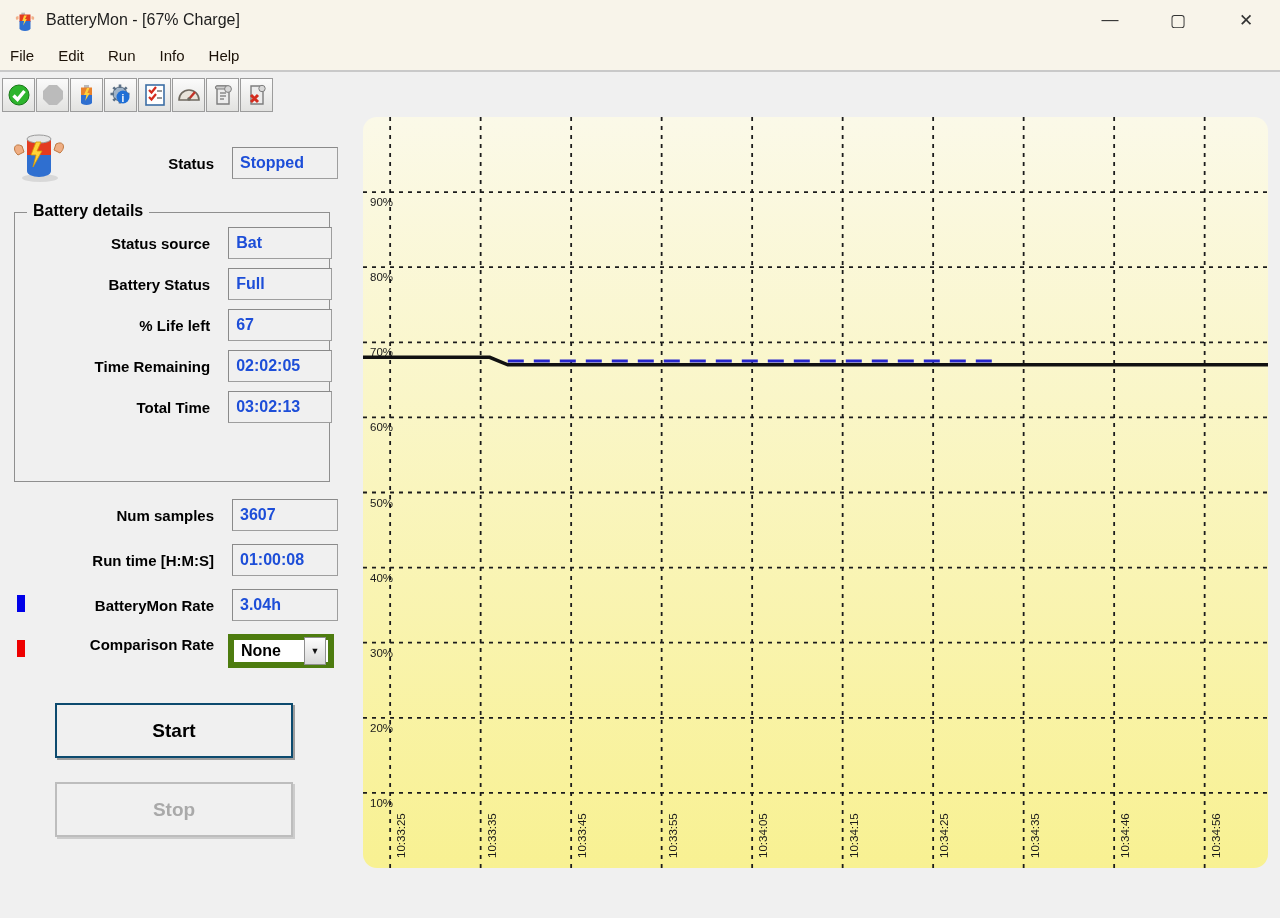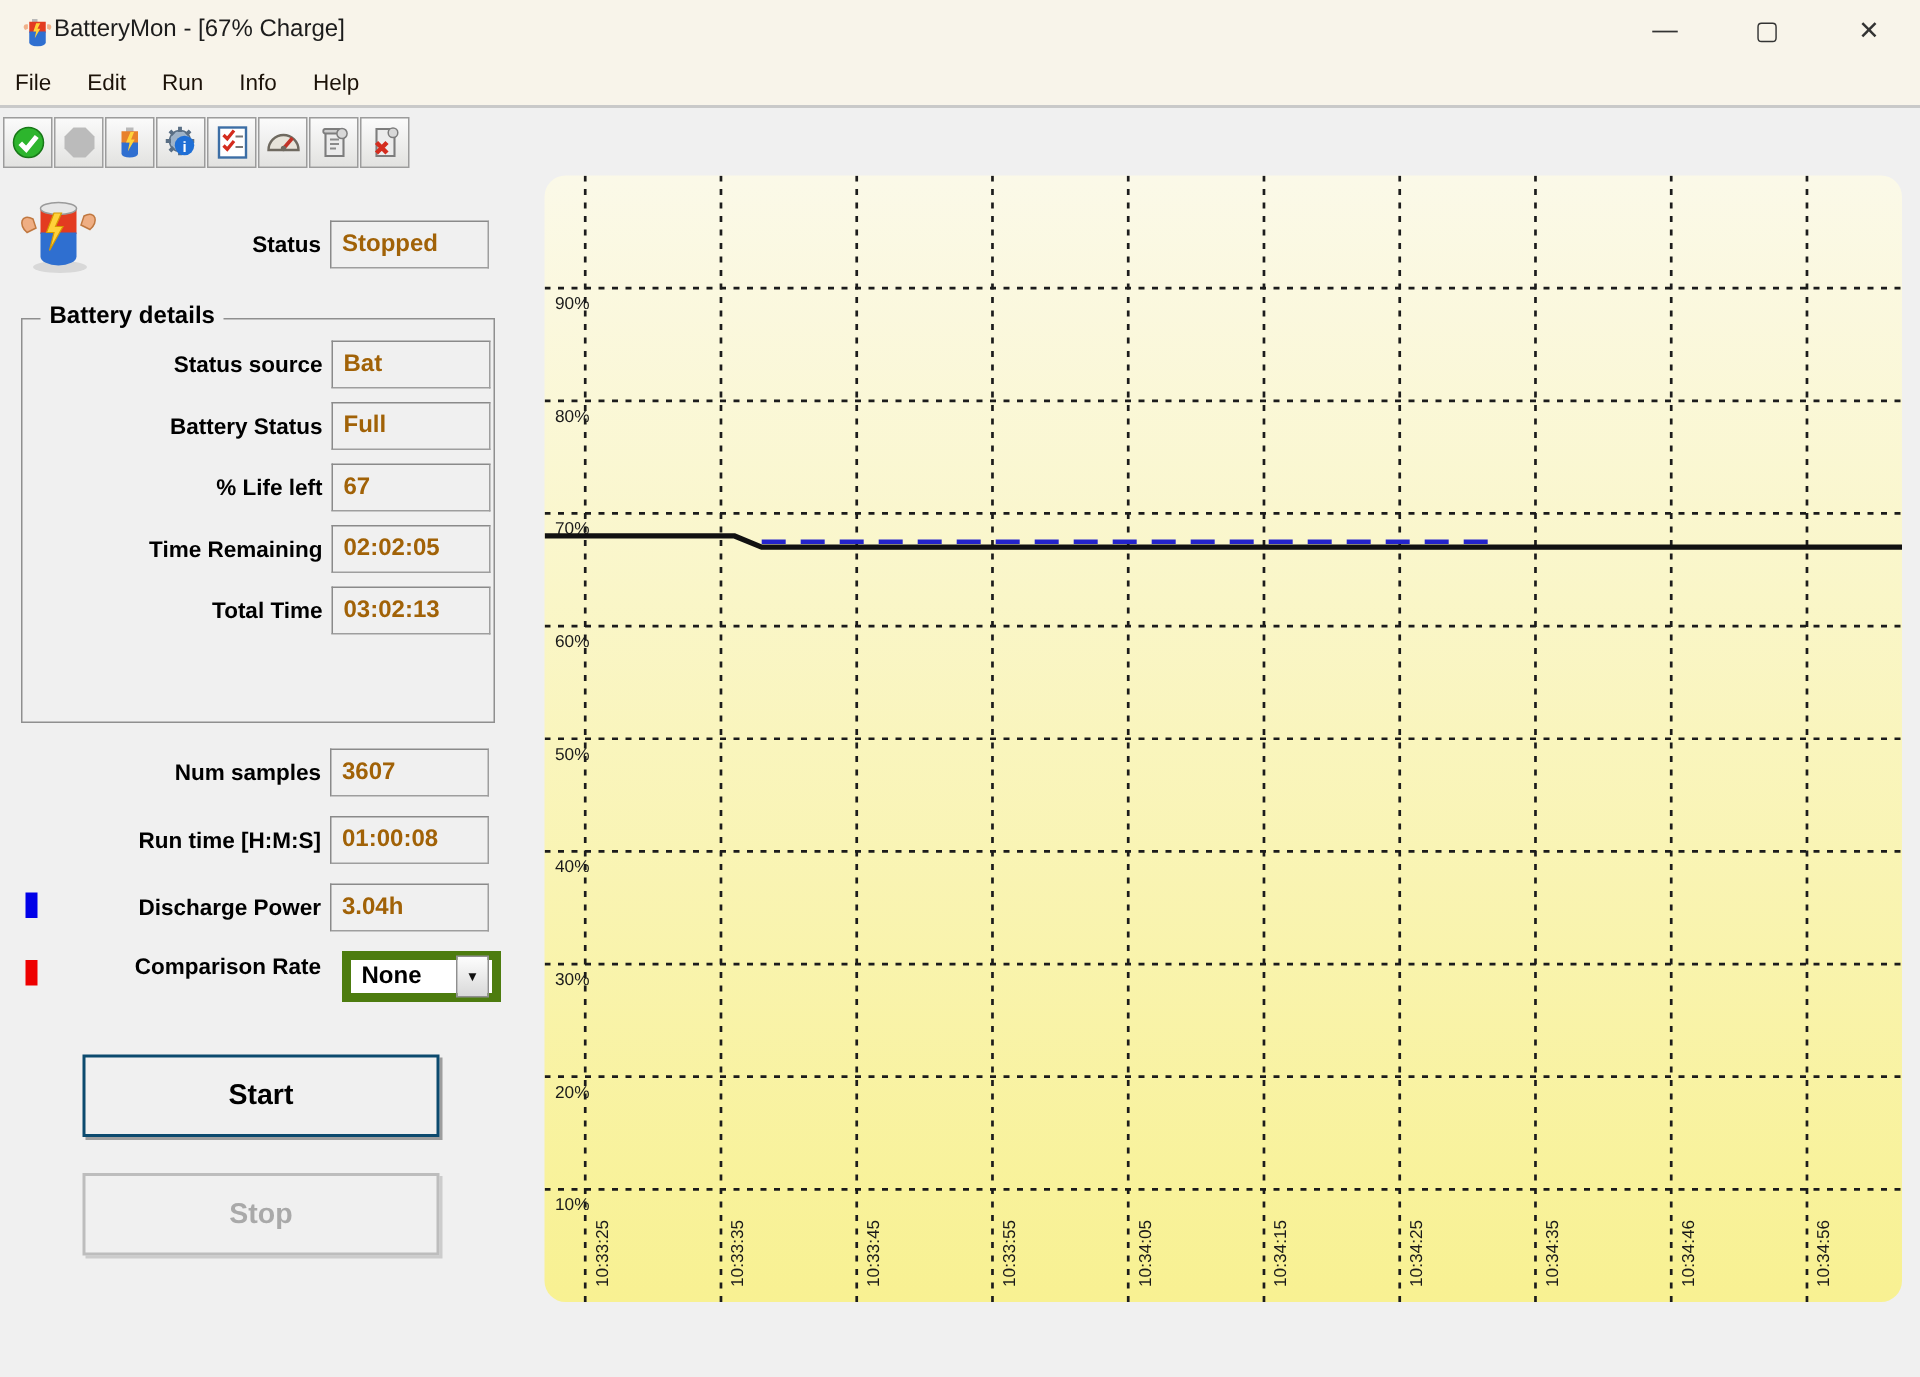--- a/index.html
+++ b/index.html
@@ -4,21 +4,21 @@
 <style>
   * { margin:0; padding:0; box-sizing:border-box; }
   html,body { width:1280px; height:918px; overflow:hidden;
     font-family:"Liberation Sans", sans-serif; background:#f0f0f0; }
   .window { position:relative; width:1280px; height:918px; background:#f0f0f0; }
 
   
   .titlebar { position:absolute; left:0; top:0; width:1280px; height:40px;
     background:#f8f4ea; display:flex; align-items:center; }
   .titlebar .app-icon { margin-left:14px; width:22px; height:22px; }
-  .titlebar .title { font-size:16px; color:#1c1c1c; }
+  .titlebar .title { margin-left:10px; font-size:16px; color:#1c1c1c; }
   .win-controls { position:absolute; right:0; top:0; height:40px; display:flex; }
   .win-btn { width:68px; height:40px; display:flex; align-items:center; justify-content:center;
     font-size:17px; color:#333; cursor:default; }
 
   
   .menubar { position:absolute; left:0; top:40px; width:1280px; height:32px;
     background:#f8f4ea; display:flex; align-items:center; border-bottom:2px solid #c9c9c9; }
   .menu-item { padding:4px 12px; font-size:15px; color:#1c1208; }
   .menu-item:first-child { margin-left:0; padding-left:10px; }
 
@@ -31,24 +31,24 @@
   .tb-btn svg { width:24px; height:24px; }
   .tb-btn.disabled { opacity:.95; }
 
   
   .left-panel { position:absolute; left:0; top:113px; width:363px; height:805px; background:#f0f0f0; }
   .logo { position:absolute; left:12px; top:15px; width:54px; height:56px; }
 
   .field-row { display:flex; align-items:center; }
   .field-label { width:214px; text-align:right; font-size:15px; font-weight:700; color:#000;
     line-height:17px; }
-  .field-box { margin-left:6px; width:106px; height:32px; background:#f0f0f0;
+  .field-box { margin-left:18px; width:106px; height:32px; background:#f0f0f0;
     border:1px solid #9e9e9e; border-top-color:#8a8a8a; border-left-color:#8a8a8a;
     display:flex; align-items:center; padding-left:7px;
-    font-size:16px; font-weight:700; color:#a16207; }
+    font-size:16px; font-weight:700; color:#1d4ed8; }
 
   .status-row { position:absolute; left:0; top:34px; }
 
   .groupbox { position:absolute; left:14px; top:99px; width:316px; height:270px;
     border:1px solid #8f8f8f; }
   .groupbox .legend { position:absolute; left:12px; top:-11px; background:#f0f0f0;
     padding:0 6px; font-size:16px; font-weight:700; color:#000; }
   .groupbox .rows { position:absolute; left:-14px; top:14px; width:331px; }
   .groupbox .field-row { margin-bottom:9px; }
 
@@ -217,21 +217,21 @@
     <div class="stats" id="stat-rows">
         <div class="field-row">
           <span class="field-label">Num samples</span>
           <div class="field-box">3607</div>
         </div>
         <div class="field-row">
           <span class="field-label">Run time [H:M:S]</span>
           <div class="field-box">01:00:08</div>
         </div>
         <div class="field-row">
-          <span class="field-label">Discharge Power</span>
+          <span class="field-label">BatteryMon Rate</span>
           <div class="field-box">3.04h</div>
           <span class="marker" style="background: rgb(0, 0, 232);"></span>
         </div>
         <div class="field-row clip-label">
           <span class="field-label">Comparison Rate</span>
           <div class="dropdown">
             <span class="dd-value">None</span>
             <span class="dd-arrow">▼</span>
           </div>
           <span class="marker" style="background: rgb(238, 0, 0);"></span>

